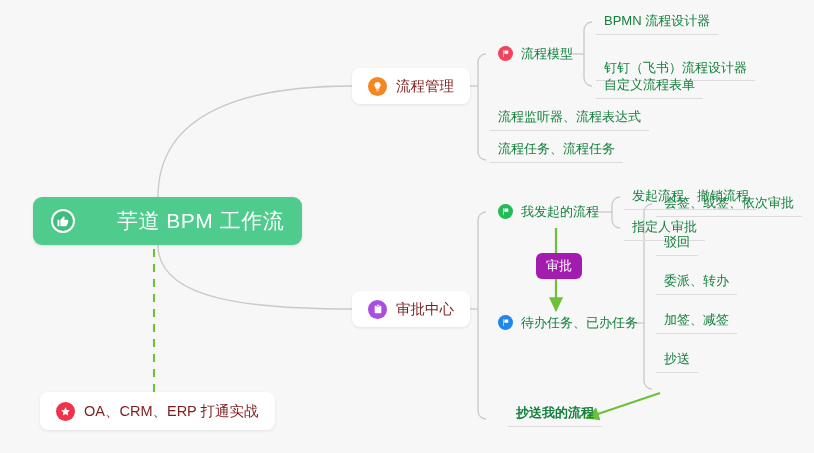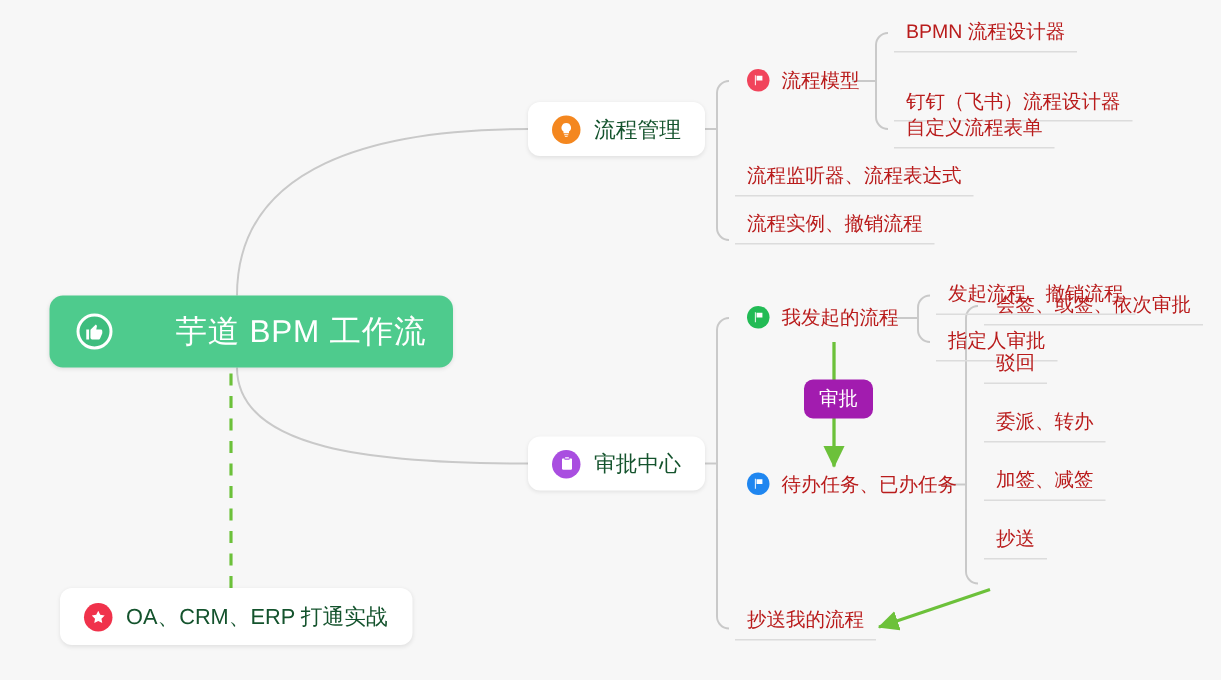--- a/index.html
+++ b/index.html
@@ -53,31 +53,31 @@
 
   
   .card-node {
     background: #ffffff;
     border-radius: 8px;
     padding: 0 16px;
     height: 36px;
     box-shadow: 0 1px 3px rgba(0,0,0,.09);
   }
   .card-label {
-    color: #14532d;
+    color: #7f1d1d;
     font-size: 14.5px;
     margin-left: 9px;
   }
 
   
   .leaf-node {
     border-bottom: 1px solid #dcdcdc;
     padding: 0 8px 3px 8px;
     height: 24px;
-    color: #b91c1c;
+    color: #15803d;
     font-size: 13px;
   }
   .leaf-node .leaf-label { margin-left: 0; }
   .leaf-node.has-icon .leaf-label { margin-left: 8px; }
 
   
   .badge-node {
     background: #a21caf;
     border-radius: 6px;
     padding: 0 10px;
@@ -190,21 +190,21 @@
     <span class="leaf-label">钉钉（飞书）流程设计器</span>
   </div>
   <div class="node leaf-node" style="left:596px; top:75px;">
     <span class="leaf-label">自定义流程表单</span>
   </div>
 
   <div class="node leaf-node" style="left:490px; top:107px;">
     <span class="leaf-label">流程监听器、流程表达式</span>
   </div>
   <div class="node leaf-node" style="left:490px; top:139px;">
-    <span class="leaf-label">流程实例、撤销流程</span>
+    <span class="leaf-label">流程任务、流程任务</span>
   </div>
 
   <div class="node card-node" style="left:352px; top:291px;">
     <span class="icon icon-md ic-clip">
       <svg width="10" height="10" viewBox="0 0 24 24" fill="#ffffff">
         <path d="M9 2h6v2H9zM5.5 4H8v2h8V4h2.5c.8 0 1.5.7 1.5 1.5v15c0 .8-.7 1.5-1.5 1.5h-13C4.7 22 4 21.3 4 20.5v-15C4 4.7 4.7 4 5.5 4zm2 6h9v1.8h-9zm0 4h9v1.8h-9z"></path>
       </svg>
     </span>
     <span class="card-label">审批中心</span>
   </div>
@@ -246,21 +246,21 @@
   <div class="node leaf-node" style="left:656px; top:271px;">
     <span class="leaf-label">委派、转办</span>
   </div>
   <div class="node leaf-node" style="left:656px; top:310px;">
     <span class="leaf-label">加签、减签</span>
   </div>
   <div class="node leaf-node" style="left:656px; top:349px;">
     <span class="leaf-label">抄送</span>
   </div>
 
-  <div class="node leaf-node" style="left:490px; top:403px;">
+  <div class="node leaf-node" style="left:508px; top:403px;font-weight:bold;">
     <span class="leaf-label">抄送我的流程</span>
   </div>
 
   <div class="node card-node" style="left:40px; top:392px; height:38px;">
     <span class="icon icon-md ic-star">
       <svg width="11" height="11" viewBox="0 0 24 24" fill="#ffffff">
         <path d="M12 2.6l2.9 5.9 6.5.95-4.7 4.6 1.1 6.45L12 17.45 6.2 20.5l1.1-6.45-4.7-4.6 6.5-.95z"></path>
       </svg>
     </span>
     <span class="card-label">OA、CRM、ERP 打通实战</span>

